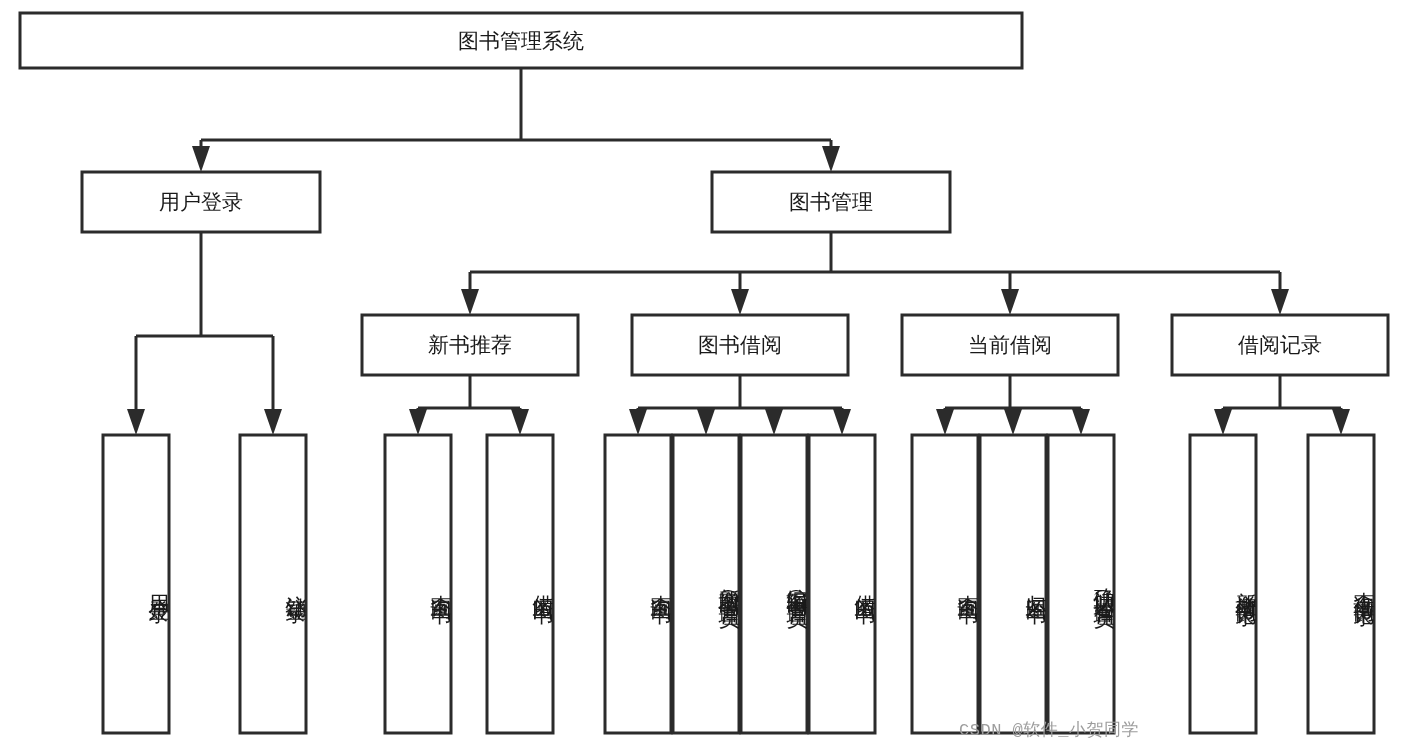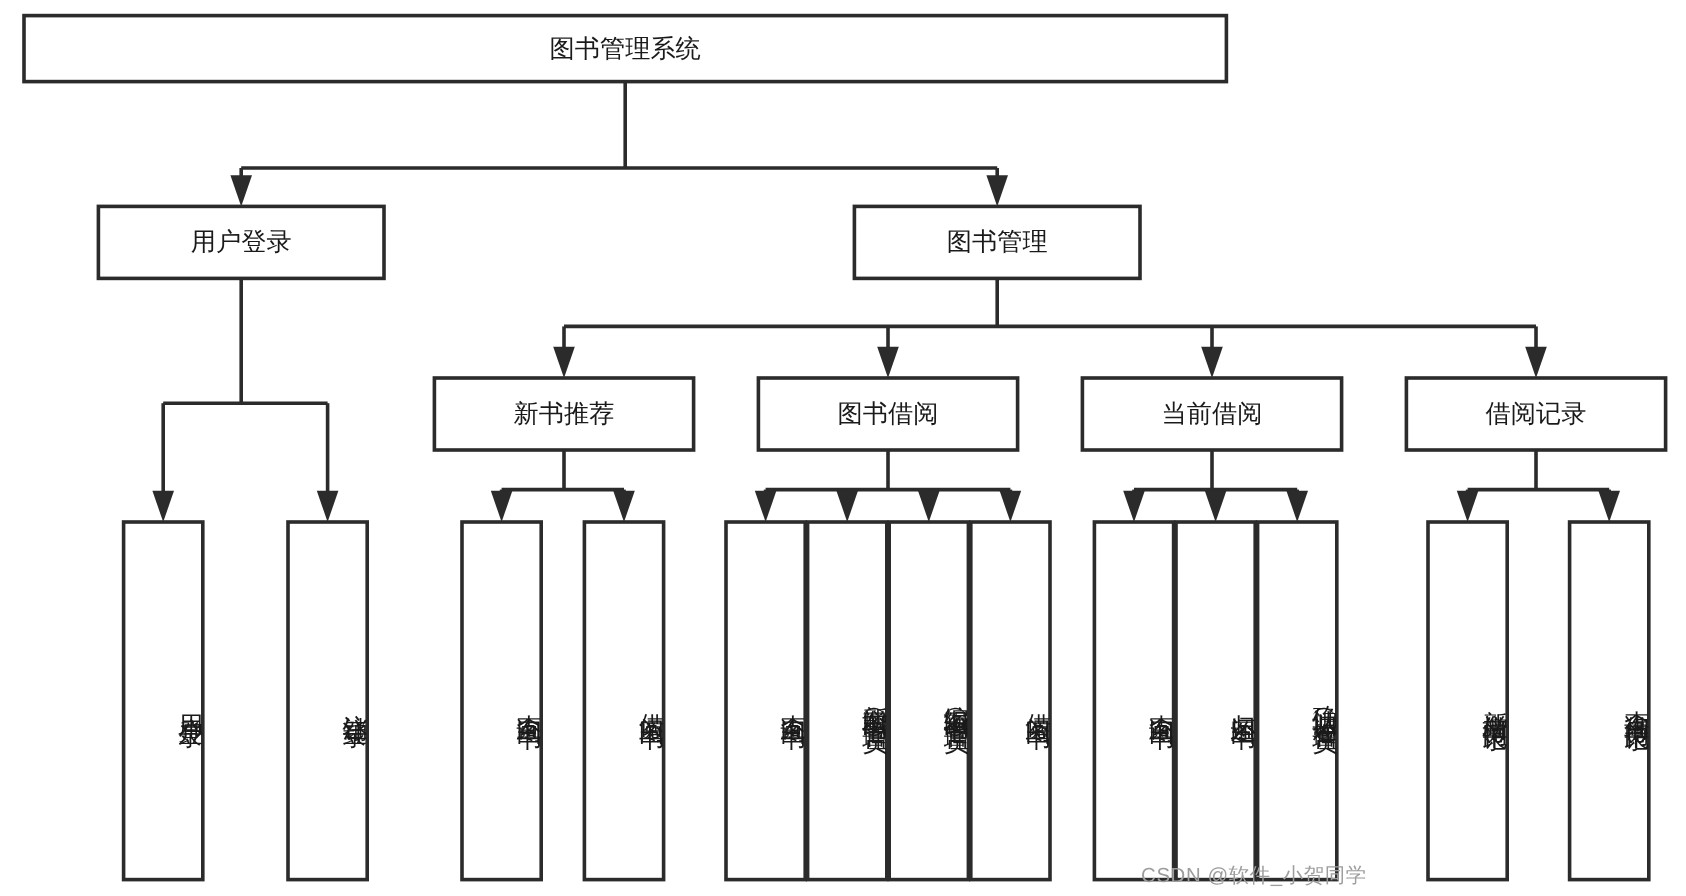--- a/index.html
+++ b/index.html
@@ -72,21 +72,21 @@
     position: absolute;
     left: 0;
     top: 0;
     width: 1405px;
     height: 747px;
   }
   #watermark {
     position: absolute;
     right: 10px;
     bottom: 6px;
-    font-family: Liberation Sans, sans-serif;
+    font-family: Liberation Mono, monospace;
     font-size: 17px;
     color: #9d9d9d;
     letter-spacing: 0.5px;
     white-space: pre;
   }
 </style>
 </head>
 <body>
 
 <div id="diagram-root">

